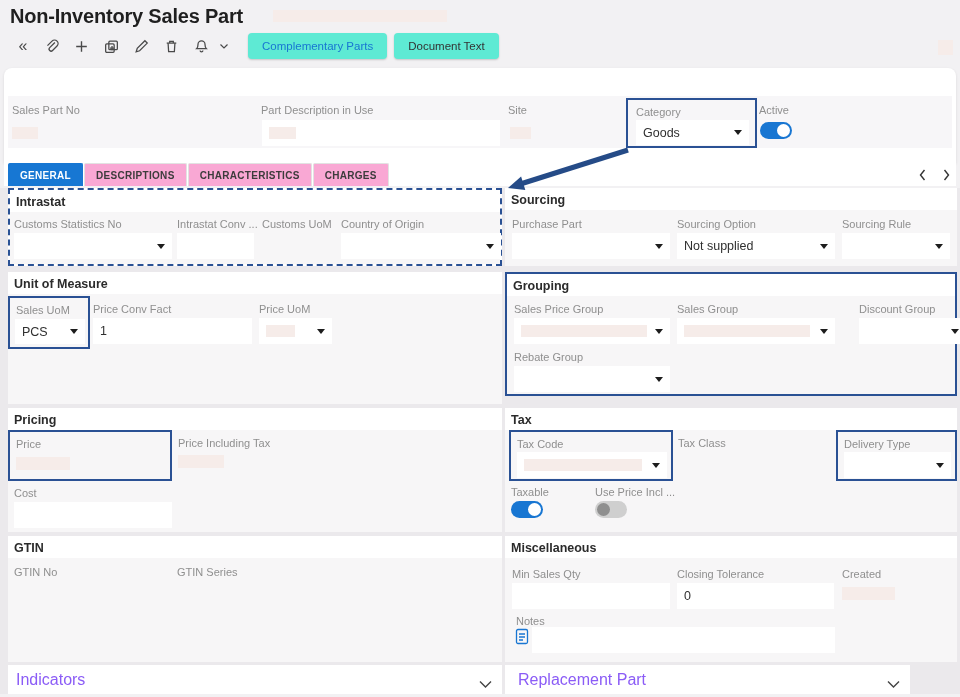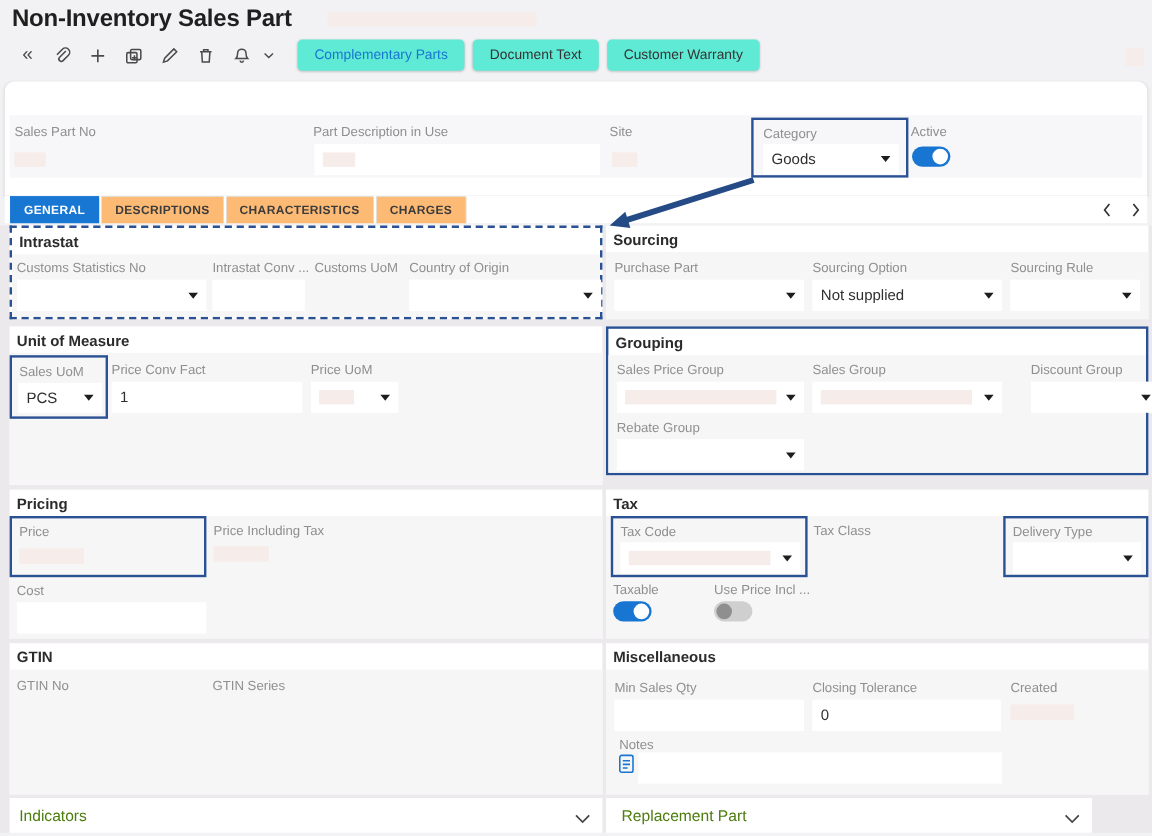--- a/index.html
+++ b/index.html
@@ -40,21 +40,21 @@
 
   .toggle { width:32px; height:17px; border-radius:9px; position:relative; cursor:pointer; }
   .toggle.on { background:#1876d2; }
   .toggle.on .knob { position:absolute; right:2px; top:2px; width:13px; height:13px; border-radius:50%; background:#fff; }
   .toggle.off { background:#cfcfcf; }
   .toggle.off .knob { position:absolute; left:2px; top:2px; width:13px; height:13px; border-radius:50%; background:#8f8f8f; }
 
   
   .tabstrip { position:absolute; left:4px; top:163px; width:952px; height:23px; background:#fff; display:flex; padding-left:4px; }
   .tab { display:flex; align-items:center; padding:0 11px; font-size:10px; font-weight:bold; letter-spacing:.3px;
-         color:#3c3c3c; background:#fdba74; border:1px solid #e2e2e2; border-bottom:none; border-radius:2px 2px 0 0;
+         color:#3c3c3c; background:#f9a8d4; border:1px solid #e2e2e2; border-bottom:none; border-radius:2px 2px 0 0;
          margin-right:1px; cursor:pointer; white-space:nowrap; }
   .tab.active { background:#1777d3; color:#fff; border-color:#1777d3; }
   .tabnav { position:absolute; top:167px; width:14px; height:16px; display:flex; align-items:center; justify-content:center; cursor:pointer; }
   .tabnav svg { stroke:#333; }
 
   
   .content { position:absolute; left:0; top:188px; width:960px; height:506px; background:#ebe9ec; }
   .panel { position:absolute; background:#fff; }
   .ptitle { position:absolute; left:6px; top:5px; font-size:12.5px; font-weight:bold; color:#2b2b2b; z-index:1; white-space:nowrap; }
   .pbody { position:absolute; left:0; right:0; top:22px; bottom:0; background:#f7f6f7; }
@@ -69,21 +69,21 @@
   .p-tax         { left:505px; top:220px; width:452px; height:124px; }
   .p-gtin        { left:8px;   top:348px; width:494px; height:126px; }
   .p-misc        { left:505px; top:348px; width:452px; height:126px; }
   .p-indicators  { left:8px;   top:477px; width:494px; height:29px; }
   .p-replacement { left:505px; top:477px; width:405px; height:29px; }
 
   .field { position:absolute; z-index:1; }
   .flabel { font-size:11px; color:#8f8f8f; white-space:nowrap; margin-bottom:3px; }
   .fctl { height:26px; background:#fff; display:flex; align-items:center; padding:0 7px; font-size:12.5px; color:#2f2f2f; }
 
-  .collapsedhdr { position:absolute; inset:0; display:flex; align-items:center; font-size:13px; color:#4d7c0f; cursor:pointer; }
+  .collapsedhdr { position:absolute; inset:0; display:flex; align-items:center; font-size:16px; color:#8b5cf6; cursor:pointer; }
   .collapsedhdr .chev { position:absolute; right:10px; top:10px; }
 
   .arrow-overlay { position:absolute; left:498px; top:144px; width:140px; height:50px; z-index:6; pointer-events:none; }
   .catbox-z { z-index:5; }
 </style>
 </head>
 <body>
 
 <div class="screen">
 
@@ -130,21 +130,20 @@
         </svg>
     </div>
     <div class="tbicon tb-chev">
       <svg width="10" height="8" viewBox="0 0 10 8" fill="none" stroke-width="1.2">
           <path d="M1.5 2.5l3.5 3.5 3.5-3.5"></path>
         </svg>
     </div>
     <div class="tb-buttons">
       <div class="tbbtn accent">Complementary Parts</div>
       <div class="tbbtn">Document Text</div>
-      <div class="tbbtn">Customer Warranty</div>
     </div>
   </div>
   <span class="redact toolbar-redact"></span>
 
   <div class="card">
     <div class="fieldsrow">
 
       <div class="hpos" style="left:4px;top:8px;">
         <div class="hlabel">Sales Part No</div>
       </div>

